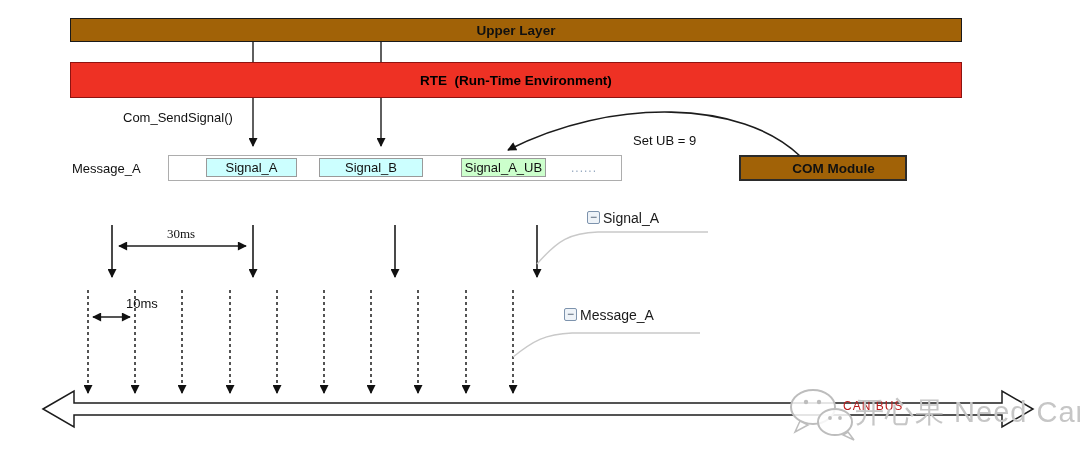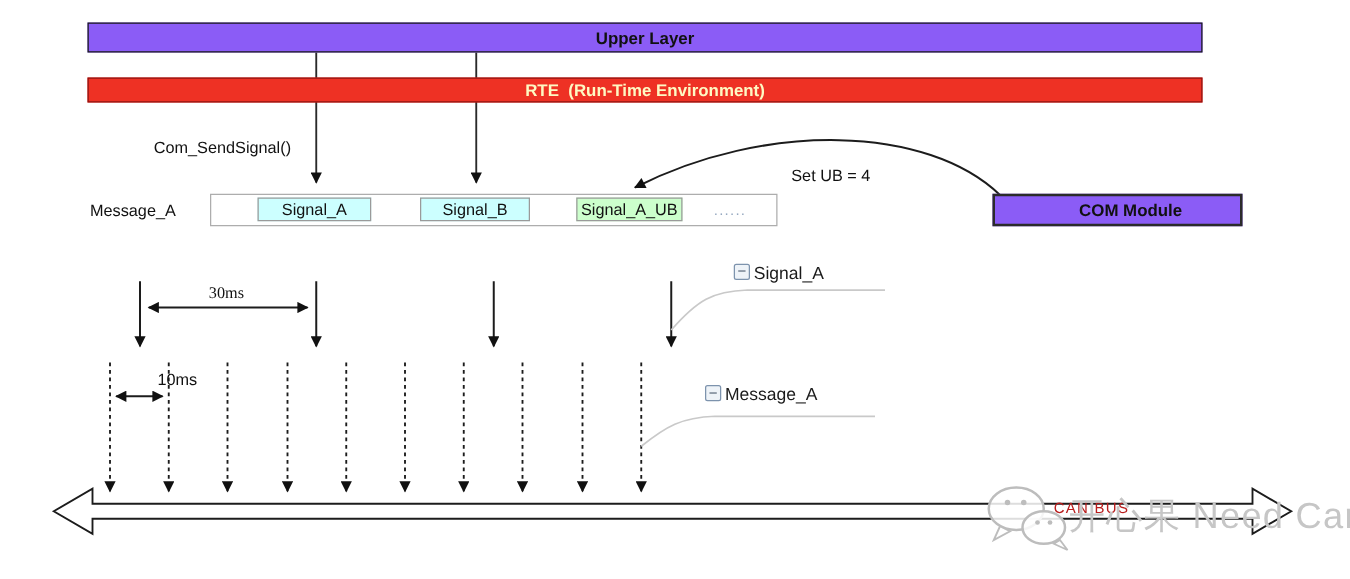--- a/index.html
+++ b/index.html
@@ -1,27 +1,27 @@
 <!DOCTYPE html>
 <html><head>
 <meta charset="utf-8">
 <style>
   html,body{margin:0;padding:0;background:#ffffff;}
   #canvas{
     position:relative;width:1080px;height:463px;background:#ffffff;
     font-family:"Liberation Sans",sans-serif;color:#111;overflow:hidden;
   }
   .abs{position:absolute;box-sizing:border-box;}
-  .box{display:flex;align-items:center;justify-content:center;background:#8b5cf6;}
+  .box{display:flex;align-items:center;justify-content:center;background:#a16207;}
   .bold{font-weight:bold;}
   .pre{white-space:pre;}
   
   .upper-layer{left:70px;top:18px;width:892px;height:24px;border:1.5px solid #1a1a1a;font-size:13.5px;}
-  .rte-bar{left:70px;top:62px;width:892px;height:20px;border:1px solid #8f1310;background:#ee3124;font-size:13.5px;color:#fef9c3;}
-  .com-module{left:794px;top:155px;width:200px;height:26px;border:2px solid #2b2b2b;font-size:13.5px;padding-left:21px;}
+  .rte-bar{left:70px;top:62px;width:892px;height:36px;border:1px solid #8f1310;background:#ee3124;font-size:13.5px;color:#000000;}
+  .com-module{left:739px;top:155px;width:168px;height:26px;border:2px solid #2b2b2b;font-size:13.5px;padding-left:21px;}
   
   .msg-bar{left:168px;top:155px;width:454px;height:26px;border:1px solid #adadad;background:#fff;}
   .seg{position:absolute;top:2px;height:19px;border:1px solid #9a9a9a;display:flex;align-items:center;justify-content:center;font-size:13px;box-sizing:border-box;}
   .seg.cyan{background:#ccffff;}
   .seg.green{background:#ccffcc;}
   .seg-dots{position:absolute;top:2px;height:19px;display:flex;align-items:center;justify-content:center;font-size:12px;color:#96a9c0;letter-spacing:1px;}
   
   .lbl{font-size:13px;color:#111;}
   .legend-item{display:flex;align-items:flex-start;gap:3px;font-size:14px;color:#1a1a1a;}
   .collapse-box{width:13px;height:13px;border:1px solid #7d93ad;background:#eef3f8;color:#49586b;
@@ -93,32 +93,32 @@
   </div>
 
   <div class="abs lbl" style="left:123px;top:110px;text-align:right;">Com_SendSignal()</div>
 
   <div class="abs lbl" style="left:72px;top:161px;">Message_A</div>
 
   <div class="abs msg-bar">
     <div class="seg cyan" style="left:37px;width:91px;">
       <span>Signal_A</span>
     </div>
-    <div class="seg cyan" style="left:167px;width:88px;">
+    <div class="seg cyan" style="left:150px;width:104px;">
       <span>Signal_B</span>
     </div>
     <div class="seg green" style="left:292px;width:85px;">
       <span>Signal_A_UB</span>
     </div>
     <div class="seg-dots" style="left:380px;width:70px;">
       <span>......</span>
     </div>
   </div>
 
-  <div class="abs lbl" style="left:633px;top:133px;">Set UB = 4</div>
+  <div class="abs lbl" style="left:633px;top:133px;">Set UB = 9</div>
 
   <div class="abs box com-module bold">
     <span>COM Module</span>
   </div>
 
   <div class="abs lbl" style="left:167px;top:226px;font-family:Liberation Serif, serif;">30ms</div>
   <div class="abs lbl" style="left:94px;top:296px;margin-left:32px;">10ms</div>
 
   <div class="abs legend-item" style="left:587px;top:210px;">
     <span class="collapse-box">−</span>

